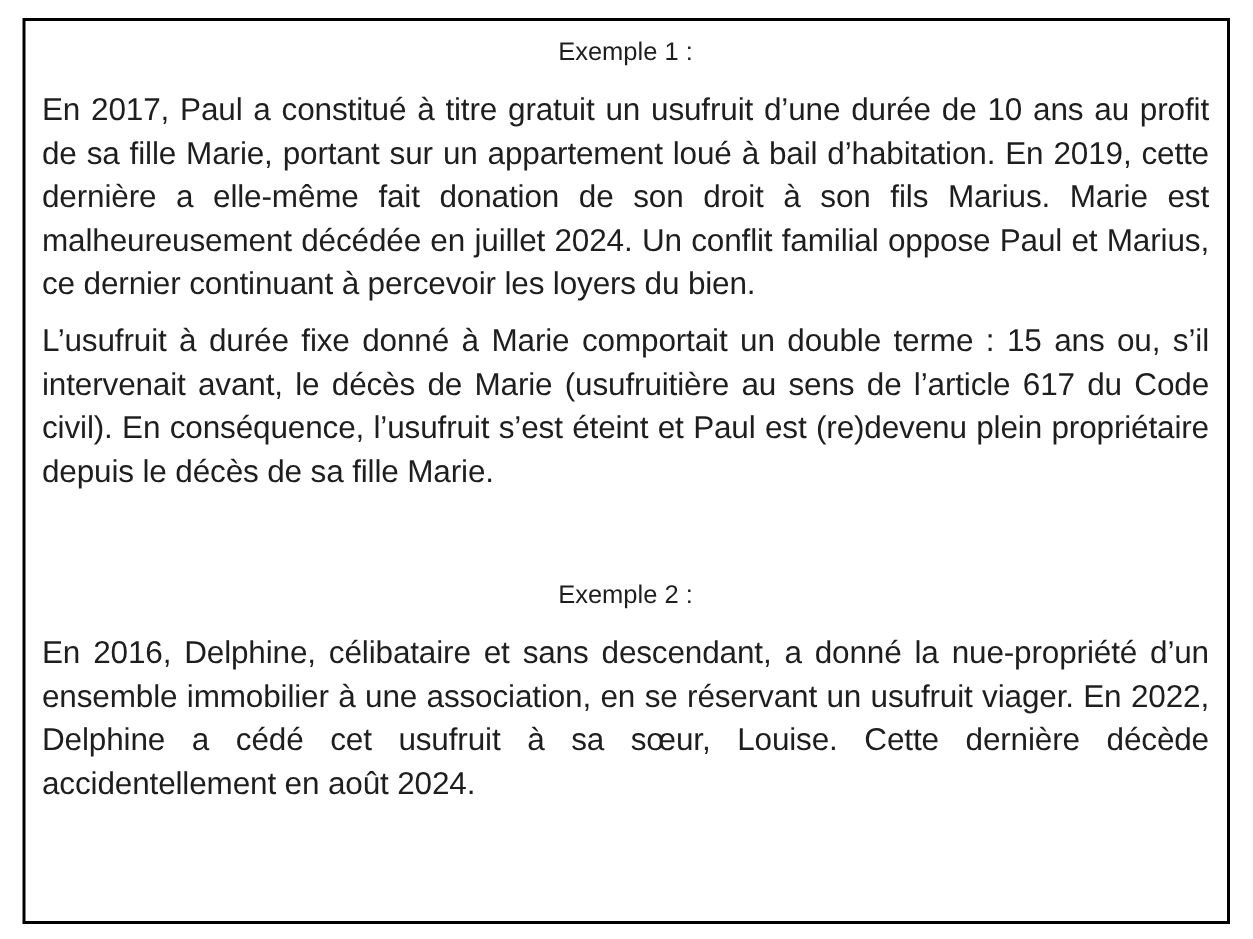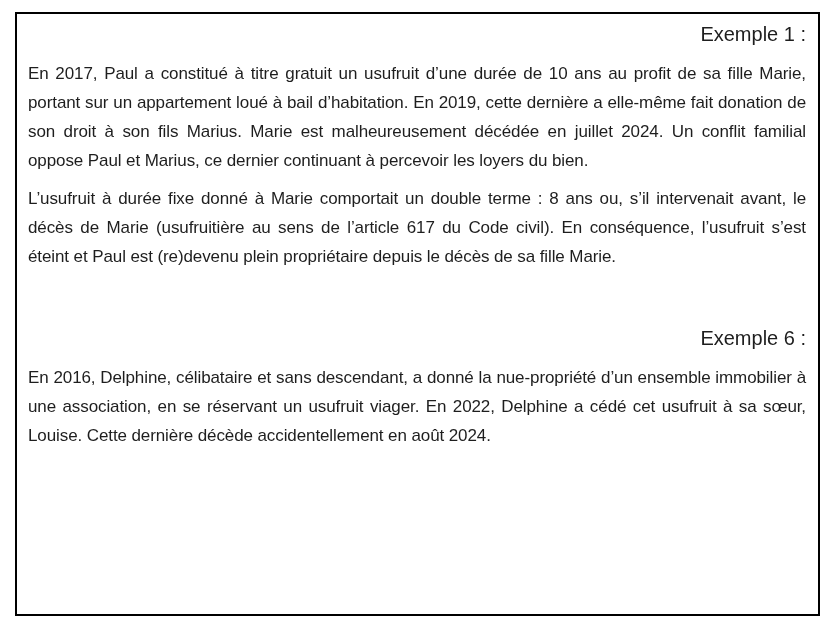--- a/index.html
+++ b/index.html
@@ -21,48 +21,48 @@
     top: 12px;
     width: 805px;
     height: 604px;
     box-sizing: border-box;
     border: 2px solid #000000;
     padding: 6px 12px 10px 11px;
     overflow: hidden;
     background: #ffffff;
   }
   .doc-label {
-    font-size: 20px;
+    font-size: 17px;
     line-height: 29px;
     margin: 0 0 10px 0;
-    text-align: right;
+    text-align: center;
     white-space: pre;
   }
   .doc-para {
-    font-size: 17px;
+    font-size: 21px;
     line-height: 29px;
     margin: 0 0 9px 0;
     text-align: justify;
     letter-spacing: -0.1px;
   }
   .blank-line {
     height: 44px;
   }
 </style>
 </head>
 <body>
 
 <div class="doc-box">
 
   <p class="doc-label">Exemple 1 :</p>
 
   <p class="doc-para">En 2017, Paul a constitué à titre gratuit un usufruit d’une durée de 10 ans au profit de sa fille Marie, portant sur un appartement loué à bail d’habitation. En 2019, cette dernière a elle-même fait donation de son droit à son fils Marius. Marie est malheureusement décédée en juillet 2024. Un conflit familial oppose Paul et Marius, ce dernier continuant à percevoir les loyers du bien.</p>
 
-  <p class="doc-para">L’usufruit à durée fixe donné à Marie comportait un double terme : 8 ans ou, s’il intervenait avant, le décès de Marie (usufruitière au sens de l’article 617 du Code civil). En conséquence, l’usufruit s’est éteint et Paul est (re)devenu plein propriétaire depuis le décès de sa fille Marie.</p>
+  <p class="doc-para">L’usufruit à durée fixe donné à Marie comportait un double terme : 15 ans ou, s’il intervenait avant, le décès de Marie (usufruitière au sens de l’article 617 du Code civil). En conséquence, l’usufruit s’est éteint et Paul est (re)devenu plein propriétaire depuis le décès de sa fille Marie.</p>
 
   <div class="blank-line"></div>
 
-  <p class="doc-label">Exemple 6 :</p>
+  <p class="doc-label">Exemple 2 :</p>
 
   <p class="doc-para">En 2016, Delphine, célibataire et sans descendant, a donné la nue-propriété d’un ensemble immobilier à une association, en se réservant un usufruit viager. En 2022, Delphine a cédé cet usufruit à sa sœur, Louise. Cette dernière décède accidentellement en août 2024.</p>
 
 
 </div>
 
 </body></html>

